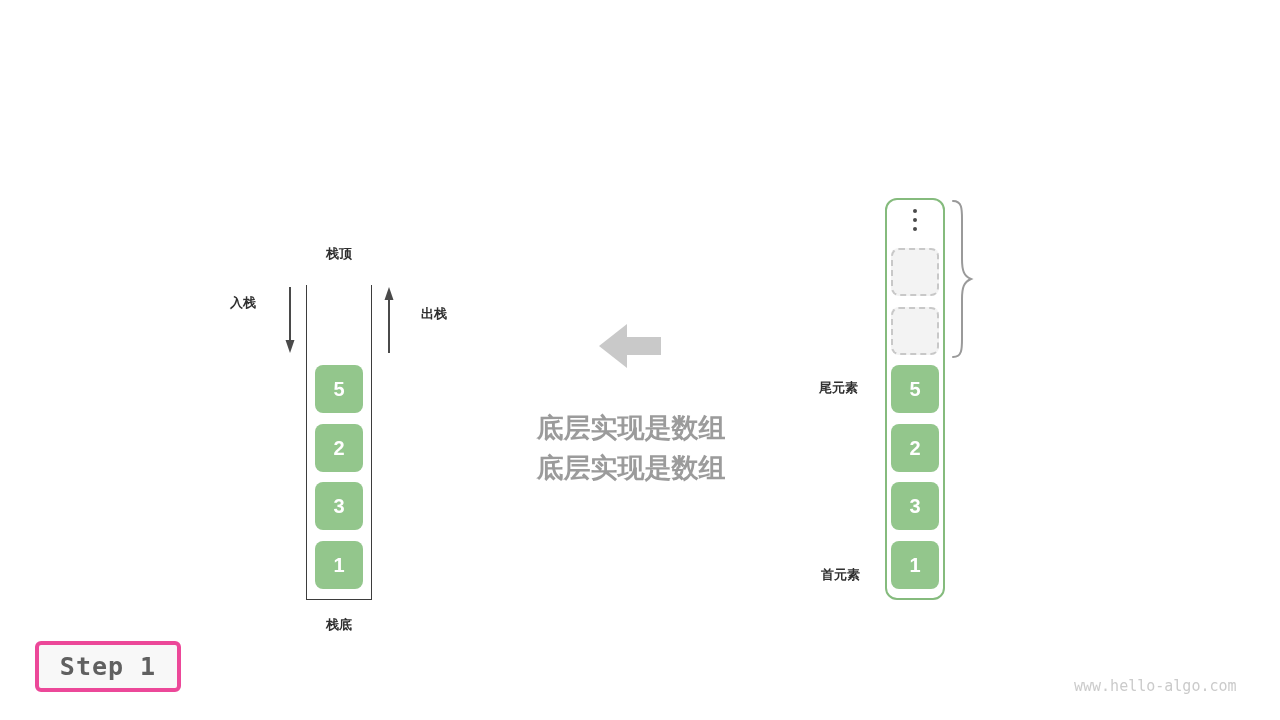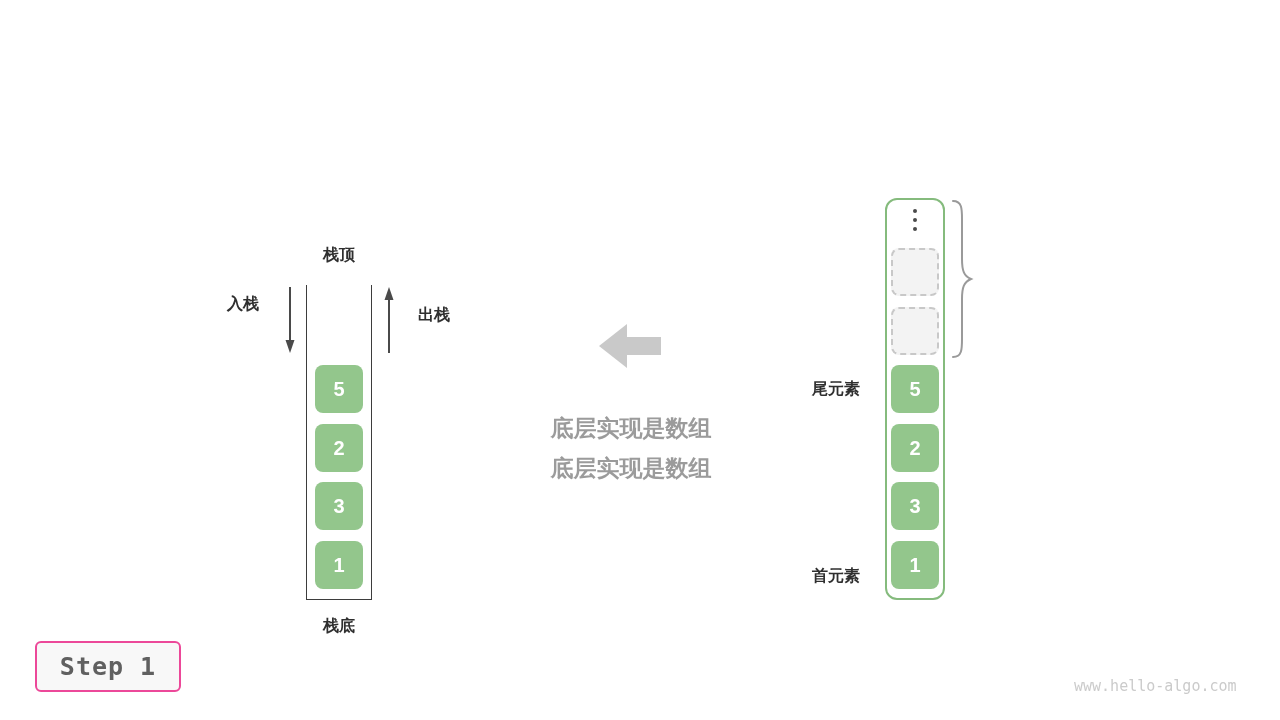--- a/index.html
+++ b/index.html
@@ -1,19 +1,19 @@
 <!DOCTYPE html>
 <html><head>
 <meta charset="utf-8">
 <style>
   html,body{margin:0;padding:0;background:#ffffff;}
   .page{position:relative;width:1280px;height:720px;background:#ffffff;overflow:hidden;
         font-family:"Liberation Sans","DejaVu Sans",sans-serif;}
 
-  .label{position:absolute;font-weight:bold;font-size:16px;color:#2f2f2f;text-align:center;}
+  .label{position:absolute;font-weight:bold;font-size:13px;color:#2f2f2f;text-align:center;}
 
   
   .stack-top-label{left:289px;top:245px;width:100px;}
   .stack-bottom-label{left:289px;top:616px;width:100px;}
   .push-label{left:193px;top:294px;width:100px;}
   .pop-label{left:384px;top:305px;width:100px;font-family:Liberation Mono, monospace;}
   .stack-outline{position:absolute;left:306px;top:285px;width:66px;height:315px;
                  box-sizing:border-box;border:1.5px solid #3d3d3d;border-top:none;background:#ffffff;}
   .push-arrow{position:absolute;left:284px;top:287px;}
   .pop-arrow{position:absolute;left:383px;top:287px;}
@@ -22,37 +22,37 @@
         display:flex;align-items:center;justify-content:center;
         font-weight:bold;font-size:20px;}
   .green{background:#93c68c;color:#ffffff;}
   .stack-col{left:315px;}
   .arr-col{left:891px;}
   .row-0{top:365px;} .row-1{top:424px;} .row-2{top:482px;} .row-3{top:541px;}
 
   
   .block-arrow{position:absolute;left:599px;top:324px;}
   .caption{position:absolute;left:510px;top:408px;width:242px;text-align:center;
-           font-weight:bold;font-size:23px;line-height:40px;color:#9b9b9b;}
+           font-weight:bold;font-size:27px;line-height:40px;color:#9b9b9b;}
 
   
   .array-outline{position:absolute;left:885px;top:198px;width:60px;height:402px;
                  box-sizing:border-box;border:2px solid #85bb7d;border-radius:12px;background:#ffffff;}
   .dots{position:absolute;left:913px;top:209px;display:flex;flex-direction:column;gap:5px;align-items:center;}
   .dots i{width:4px;height:4px;border-radius:50%;background:#4a4a4a;display:block;}
   .empty{background:#f3f3f3;border:2px dashed #c8c8c8;}
   .empty-0{top:248px;} .empty-1{top:307px;}
-  .tail-label{left:780px;top:379px;width:80px;text-align:right;}
+  .tail-label{left:819px;top:379px;width:80px;text-align:left;}
   .head-label{left:780px;top:566px;width:80px;text-align:right;}
   .brace{position:absolute;left:950px;top:199px;}
   .brace-label{left:986px;top:266px;width:160px;text-align:left;color:#8a8a8a;}
 
   
   .step-badge{position:absolute;left:35px;top:641px;width:146px;height:51px;
-              box-sizing:border-box;border:2px solid #ec4899;border-radius:6px;background:#f8f8f8;
+              box-sizing:border-box;border:4px solid #ec4899;border-radius:6px;background:#f8f8f8;
               display:flex;align-items:center;justify-content:center;
               font-family:"DejaVu Sans Mono","Liberation Mono",monospace;
               font-weight:bold;font-size:25px;color:#606060;letter-spacing:1px;}
   .watermark{position:absolute;left:1074px;top:677px;
              font-family:"DejaVu Sans Mono","Liberation Mono",monospace;
              font-size:15px;color:#cbcbcb;}
 </style>
 </head>
 <body>
 

